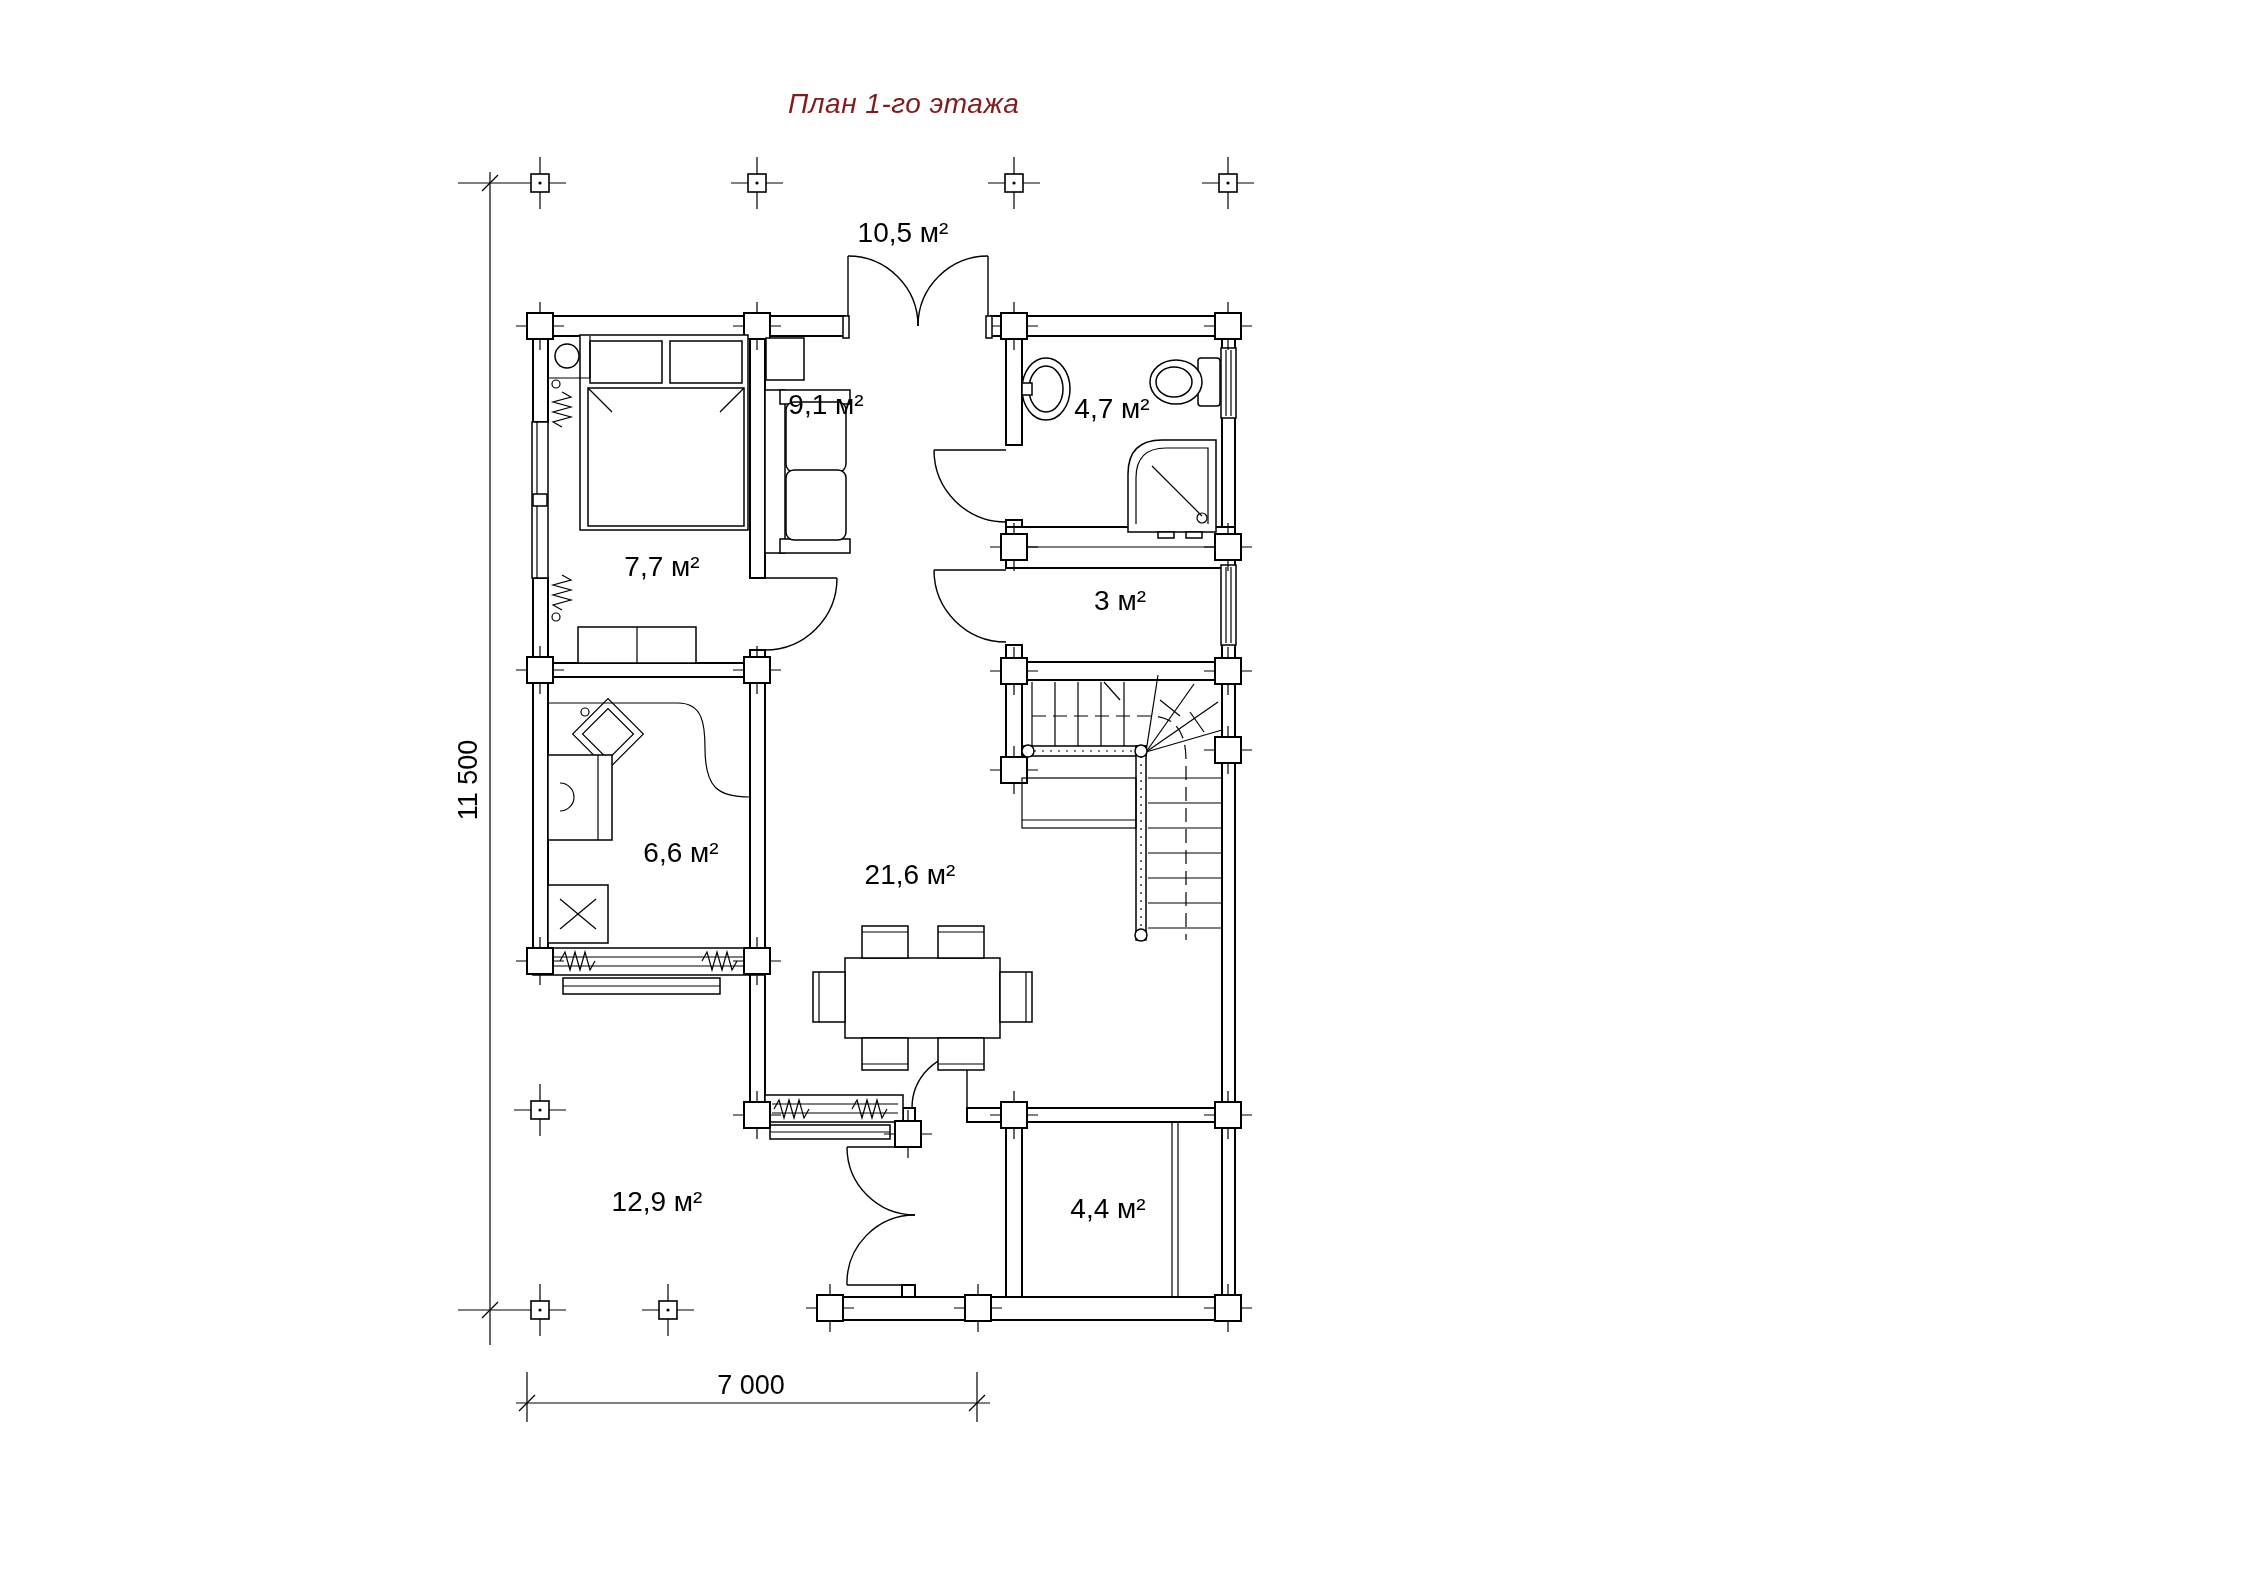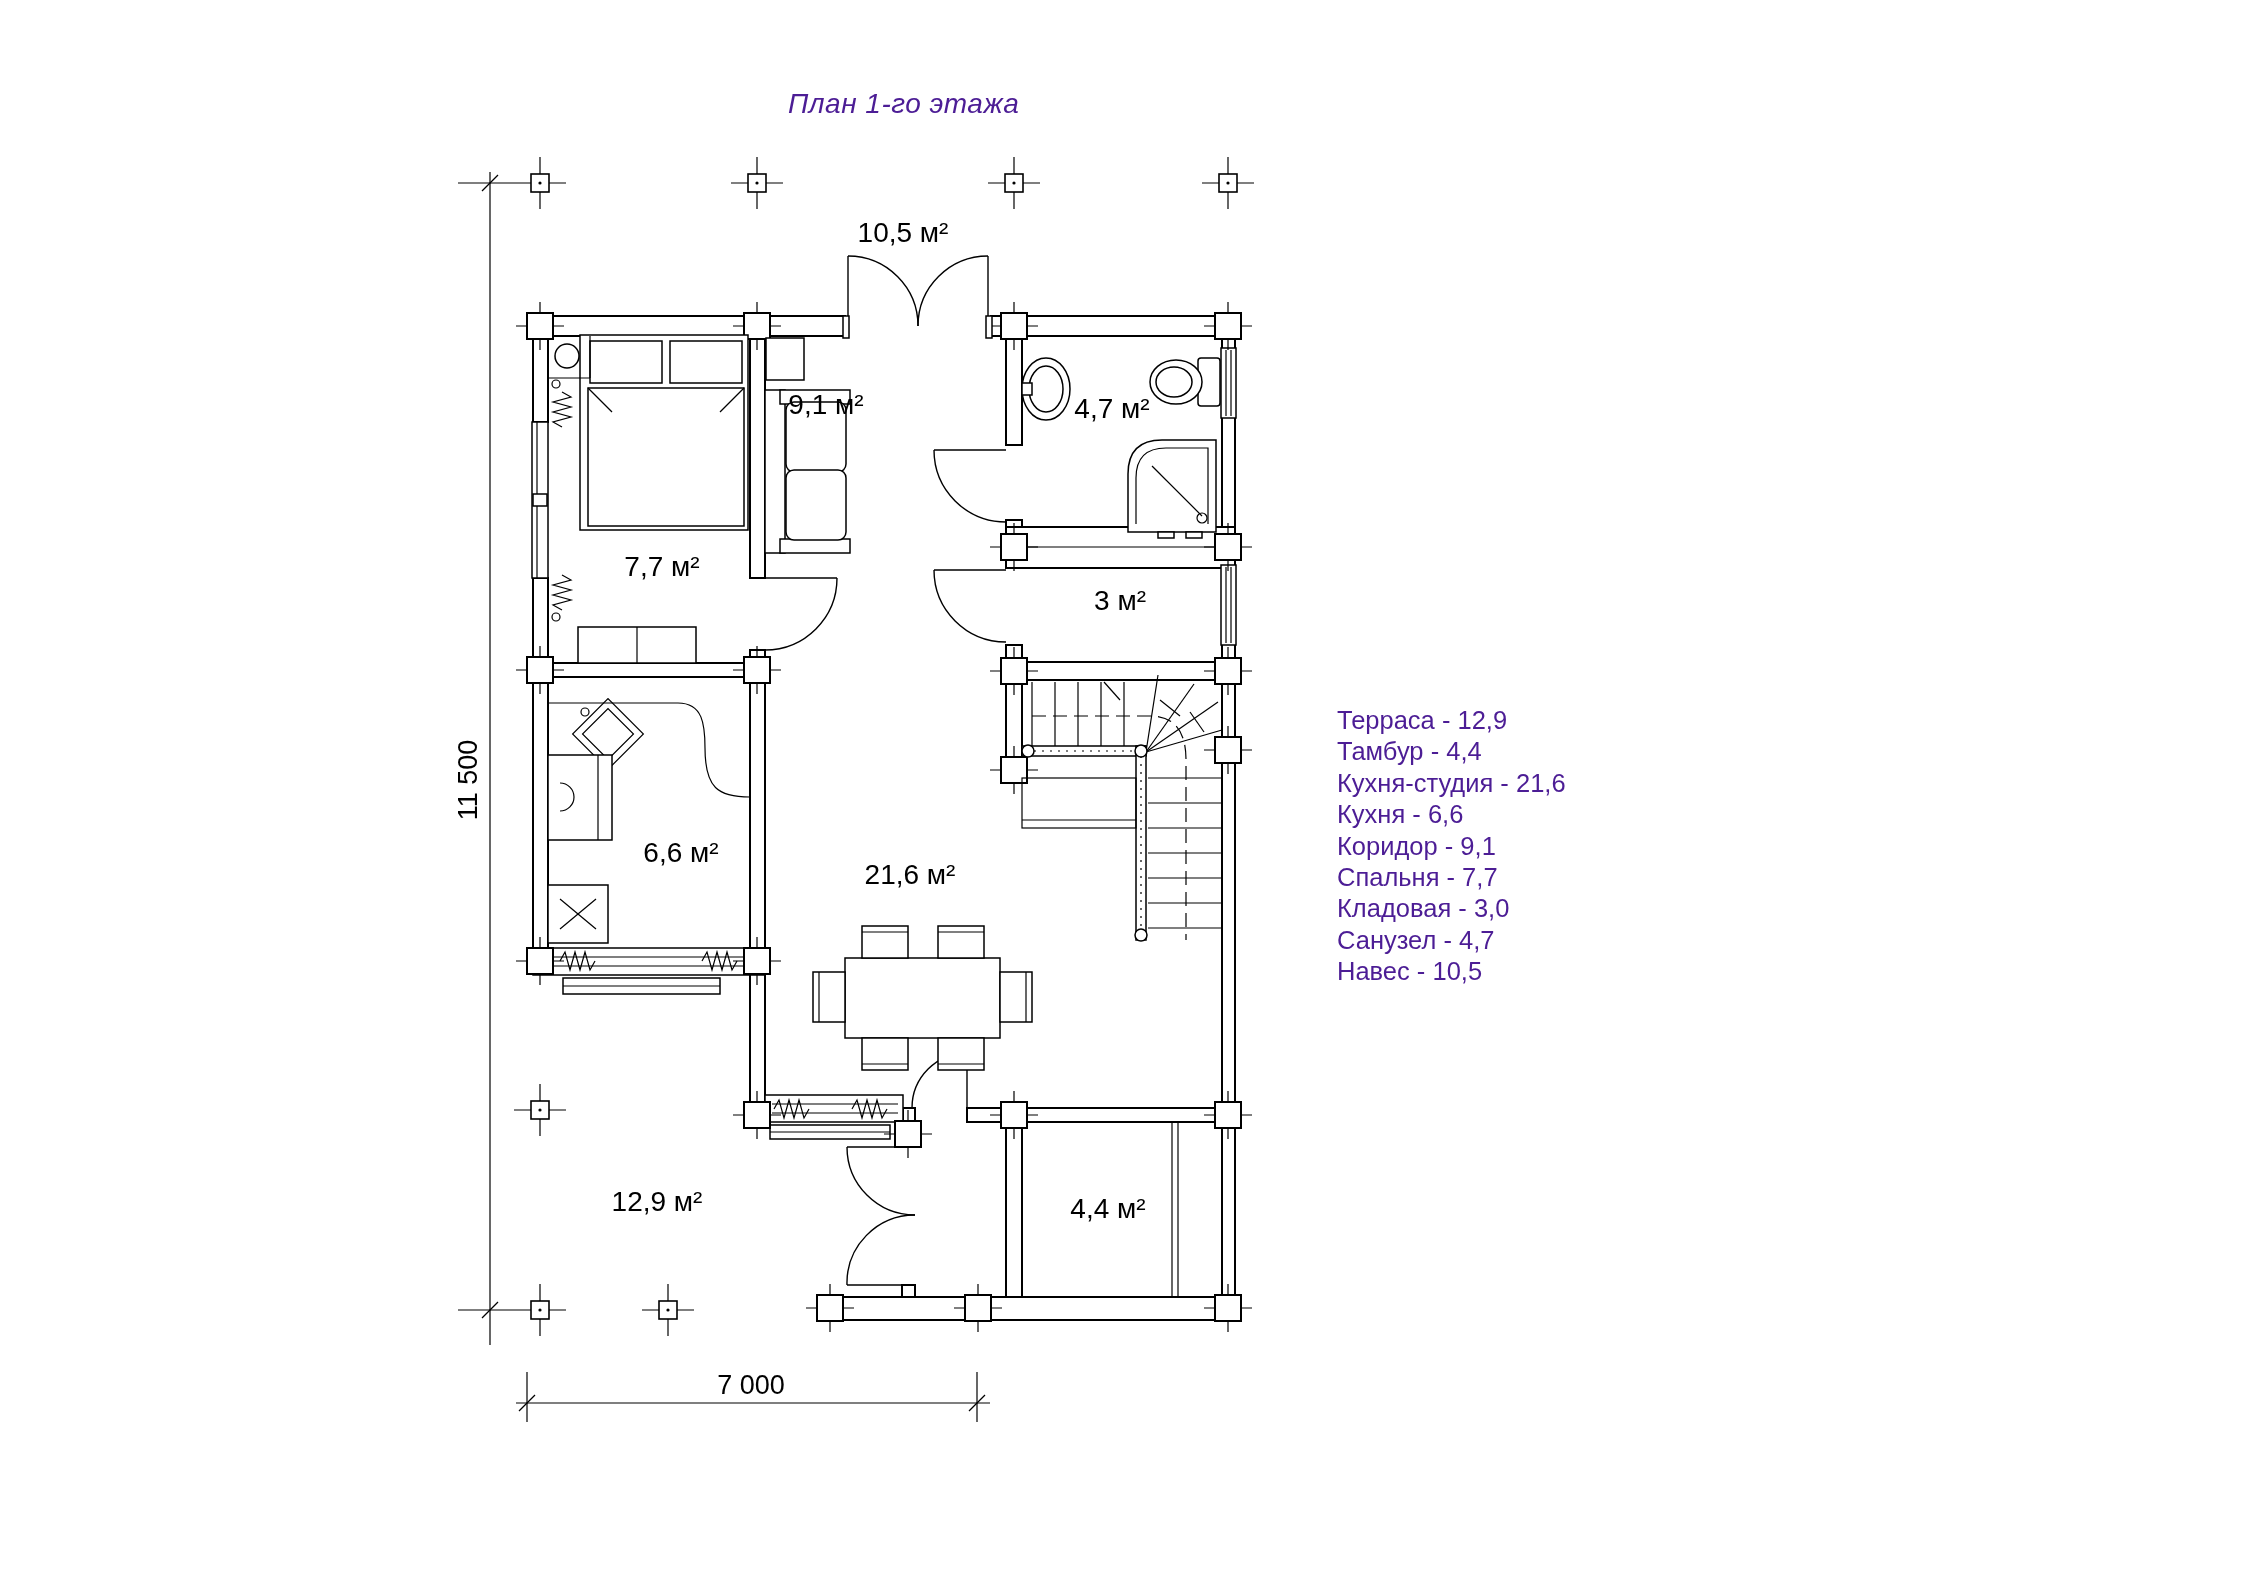--- a/index.html
+++ b/index.html
@@ -1,17 +1,17 @@
 <!DOCTYPE html>
 <html><head>
 <meta charset="utf-8">
 <style>
   html,body{margin:0;padding:0;background:#fff;}
   .canvas{position:relative;width:2245px;height:1587px;background:#ffffff;
-          font-family:"Liberation Sans",sans-serif;color:#4c1d95;overflow:hidden;}
+          font-family:"Liberation Sans",sans-serif;color:#7f1d1d;overflow:hidden;}
   .title{position:absolute;left:788px;top:88px;font-size:28px;font-style:italic;
          letter-spacing:0.5px;white-space:nowrap;}
   .legend{position:absolute;left:1337px;top:705px;font-size:25.5px;line-height:31.4px;}
   .legend div{white-space:nowrap;}
   svg{position:absolute;left:0;top:0;}
   
   .wall{fill:#fff;stroke:#000;stroke-width:2;}
   .thin{stroke:#000;stroke-width:1.2;fill:none;}
   .furn{stroke:#000;stroke-width:1.5;fill:#fff;}
   .arc{stroke:#000;stroke-width:1.4;fill:none;}
@@ -330,25 +330,14 @@
       <text class="roomlabel" x="1112" y="418">4,7 м²</text>
       <text class="roomlabel" x="662" y="576">7,7 м²</text>
       <text class="roomlabel" x="1120" y="610">3 м²</text>
       <text class="roomlabel" x="681" y="862">6,6 м²</text>
       <text class="roomlabel" x="910" y="884">21,6 м²</text>
       <text class="roomlabel" x="657" y="1211">12,9 м²</text>
       <text class="roomlabel" x="1108" y="1218">4,4 м²</text>
     </g>
   </svg>
 
-  <div class="legend">
-    <div>Терраса - 12,9</div>
-    <div>Тамбур - 4,4</div>
-    <div>Кухня-студия - 21,6</div>
-    <div>Кухня - 6,6</div>
-    <div>Коридор - 9,1</div>
-    <div>Спальня - 7,7</div>
-    <div>Кладовая - 3,0</div>
-    <div>Санузел - 4,7</div>
-    <div>Навес - 10,5</div>
-  </div>
 
 </div>
 
 </body></html>

